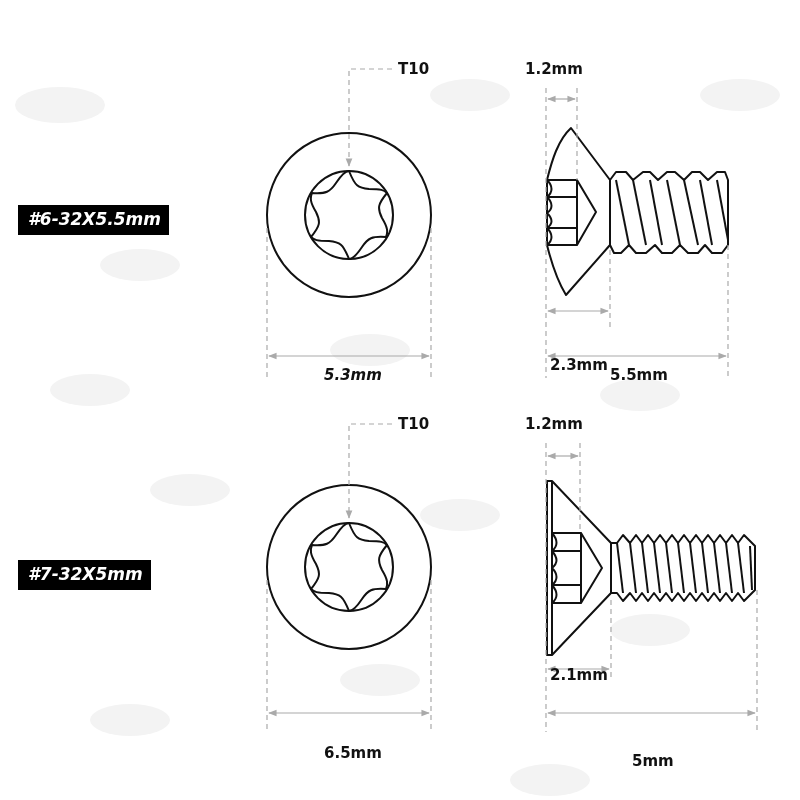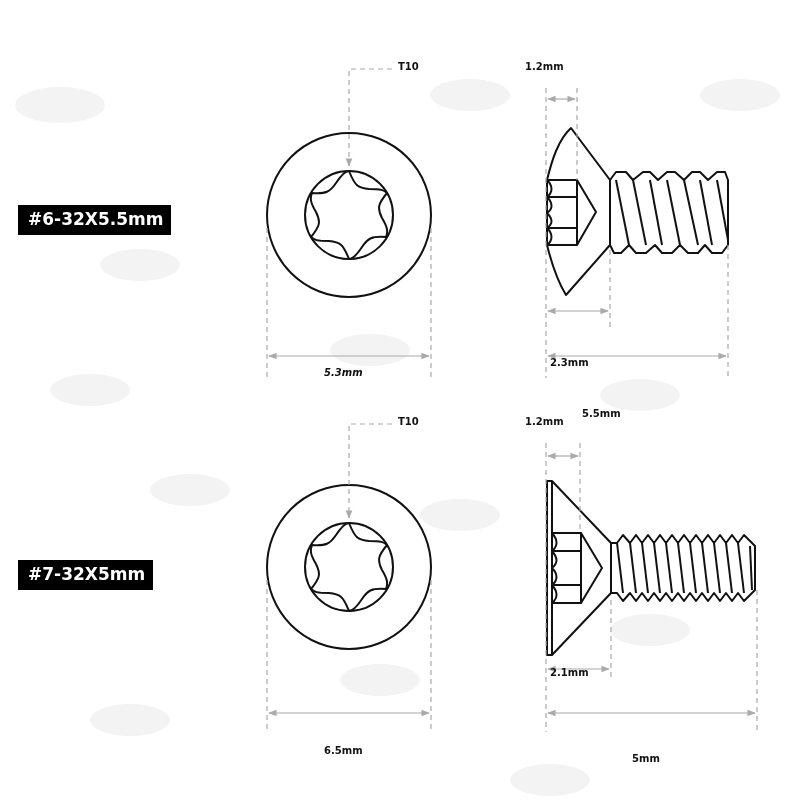--- a/index.html
+++ b/index.html
@@ -1,23 +1,23 @@
 <!DOCTYPE html>
 <html><head>
 <meta charset="utf-8">
 <style>
   html, body { margin: 0; padding: 0; background: #ffffff; }
   body { width: 800px; height: 800px; position: relative; overflow: hidden;
          font-family: "DejaVu Sans", sans-serif; }
   svg#diagram { position: absolute; left: 0; top: 0; }
   .lbl { position: absolute; font-family: "DejaVu Sans", sans-serif; font-weight: bold;
-         font-size: 10px; color: #111; white-space: nowrap; line-height: 1; }
+         font-size: 15px; color: #111; white-space: nowrap; line-height: 1; }
   .badge { position: absolute; background: #000; color: #fff; font-family: "DejaVu Sans", sans-serif;
            font-weight: bold; font-size: 17px; line-height: 1; padding: 6px 8px 7px 10px;
-           white-space: nowrap; }
+           white-space: nowrap; font-style: italic; }
   .dim { stroke: #aaaaaa; stroke-width: 1.2; stroke-dasharray: 5 4; fill: none; }
   .arr { stroke: #aaaaaa; stroke-width: 1.2; fill: none; }
   .arrhead { fill: #aaaaaa; }
   .part { stroke: #111; stroke-width: 2; fill: none; stroke-linejoin: round; }
   .wm { fill: #f3f3f3; }
 </style>
 </head>
 <body>
 
 <svg id="diagram" width="800" height="800" viewBox="0 0 800 800" xmlns="http://www.w3.org/2000/svg">
@@ -128,20 +128,20 @@
     <line class="dim" x1="757" y1="590" x2="757" y2="732"></line>
     <line class="arr" x1="548" y1="713" x2="755" y2="713" marker-start="url(#ah)" marker-end="url(#ah)"></line>
   </g>
 </svg>
 
 <div class="badge" style="left:18px; top:205px;">#6-32X5.5mm</div>
 <div class="lbl" style="left:398px; top:62px;">T10</div>
 <div class="lbl" style="left:525px; top:62px;">1.2mm</div>
 <div class="lbl" style="left:550px; top:326px;margin-top:32px;">2.3mm</div>
 <div class="lbl" style="left:324px; top:368px;font-style:italic;">5.3mm</div>
-<div class="lbl" style="left:582px; top:368px;margin-top:41px;">5.5mm</div>
+<div class="lbl" style="left:610px; top:368px;">5.5mm</div>
 
 <div class="badge" style="left:18px; top:560px;">#7-32X5mm</div>
 <div class="lbl" style="left:398px; top:417px;">T10</div>
 <div class="lbl" style="left:525px; top:417px;">1.2mm</div>
 <div class="lbl" style="left:550px; top:668px;">2.1mm</div>
 <div class="lbl" style="left:324px; top:722px;margin-top:24px;">6.5mm</div>
 <div class="lbl" style="left:632px; top:754px;">5mm</div>
 
 </body></html>

